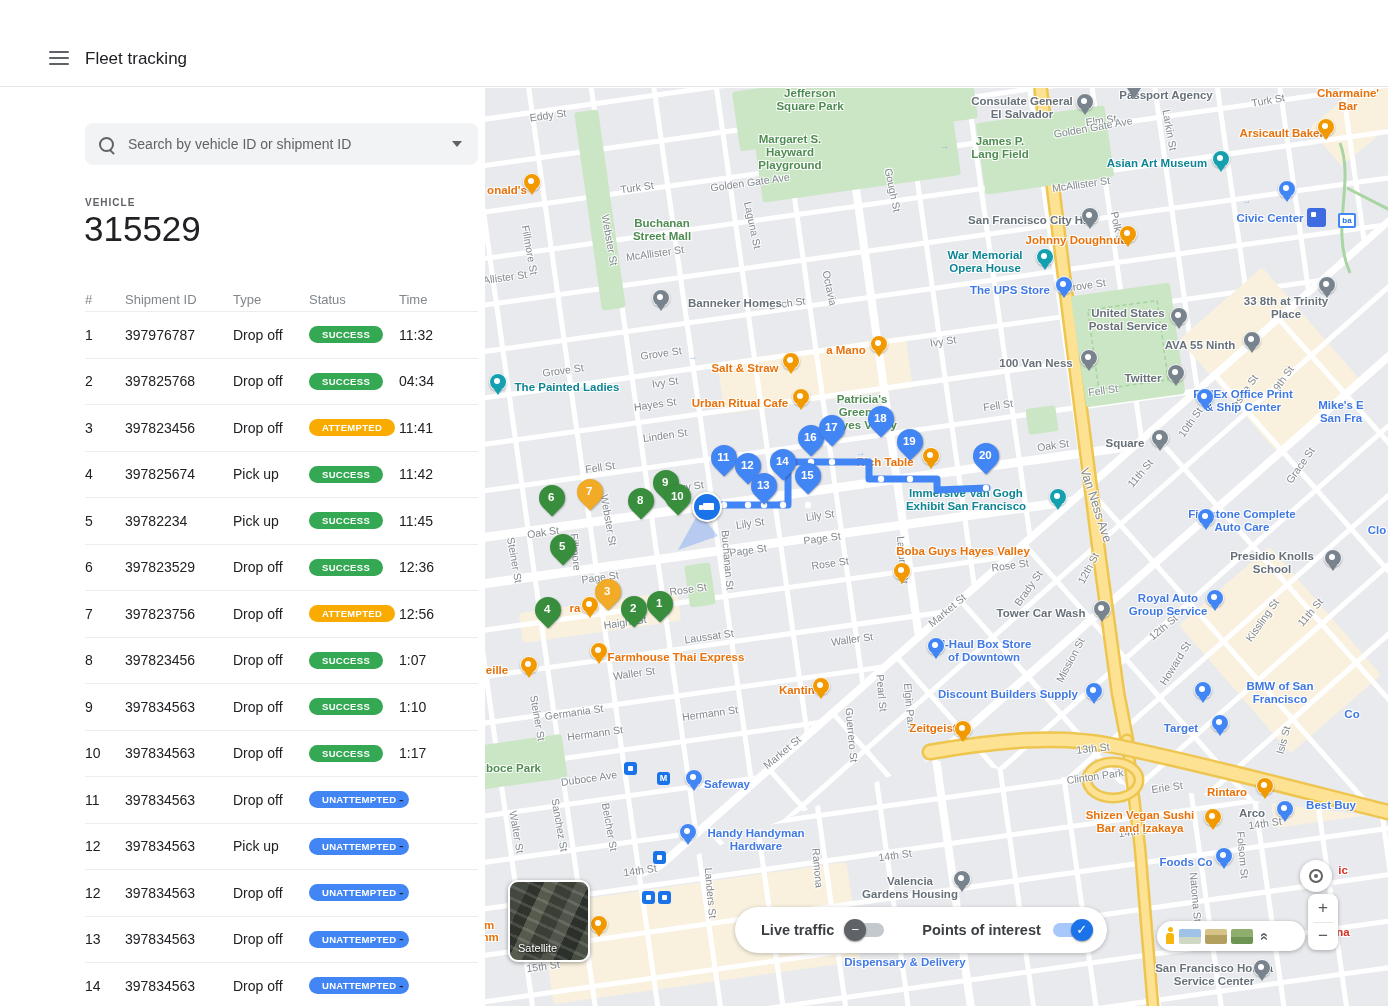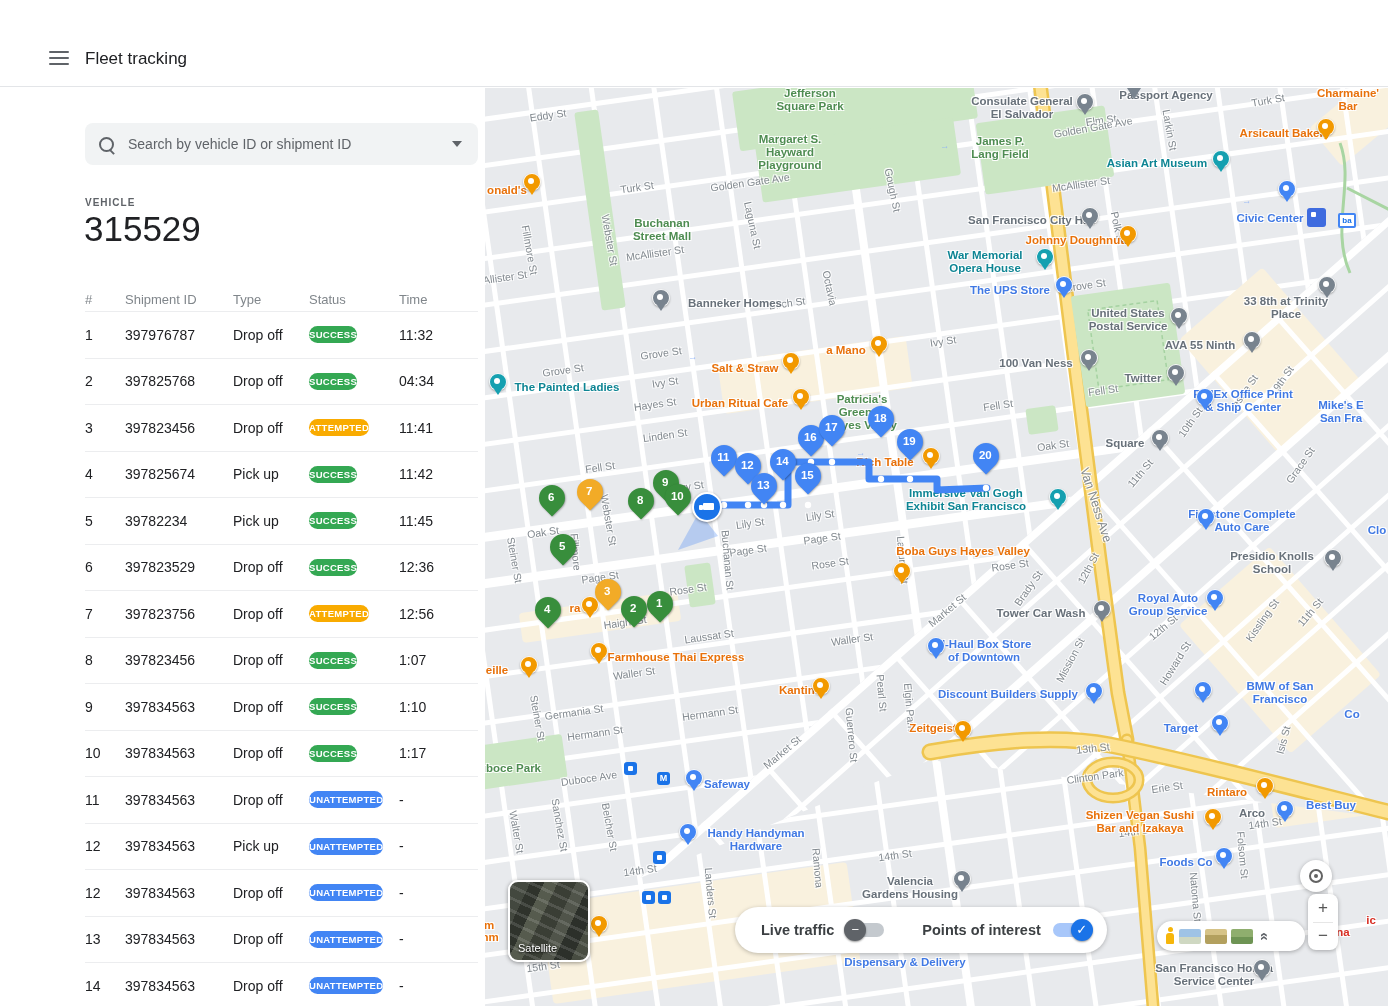--- a/index.html
+++ b/index.html
@@ -22,21 +22,21 @@
   .search input::placeholder{color:#5f6368;opacity:1;}
   .caret{width:0;height:0;border-left:5px solid transparent;border-right:5px solid transparent;
          border-top:6px solid #5f6368;margin-right:16px;cursor:pointer;flex:none;}
   .vlabel{position:absolute;left:85px;top:110px;font-size:10px;font-weight:bold;color:#5f6368;letter-spacing:1px;}
   .vid{position:absolute;left:84px;top:122px;font-size:35px;color:#202124;}
   .thead,.trow{display:grid;grid-template-columns:40px 108px 76px 90px 1fr;align-items:center;}
   .thead{position:absolute;left:85px;top:200px;width:393px;height:24px;color:#80868b;font-size:13px;}
   #rows{position:absolute;left:85px;top:224px;width:393px;bottom:0;overflow:hidden;}
   .trow{height:45.5px;border-top:1px solid #ecedef;font-size:14px;cursor:pointer;}
   .chip{display:inline-block;color:#fff;font-size:9.5px;font-weight:bold;letter-spacing:.3px;
-        padding:3px 0;border-radius:9px;justify-self:start;}
+        padding:3px 13px;border-radius:9px;justify-self:start;}
   
   #map{position:absolute;left:485px;top:88px;width:903px;height:918px;overflow:hidden;background:#e8eaed;}
   .layer{position:absolute;left:0;top:0;width:903px;height:918px;}
   .route-layer{pointer-events:none;z-index:4;}
   .slabel{position:absolute;font-size:10.5px;color:#82898f;white-space:nowrap;z-index:2;
      text-shadow:-1px -1px 0 rgba(255,255,255,.85),1px -1px 0 rgba(255,255,255,.85),
                  -1px 1px 0 rgba(255,255,255,.85),1px 1px 0 rgba(255,255,255,.85);}
   .plabel{position:absolute;font-size:11.5px;font-weight:bold;white-space:pre-line;text-align:center;z-index:3;
      line-height:13px;transform:translate(-50%,-50%);cursor:pointer;
      text-shadow:-1px -1px 0 rgba(255,255,255,.9),1px -1px 0 rgba(255,255,255,.9),
@@ -659,21 +659,21 @@
     </div>
     <div class="plabel civic" style="left: 729px; top: 887px;">San Francisco Honda
 Service Center</div>
     <div class="ppin" style="background: rgb(120, 131, 142); left: 768px; top: 871px;">
       <span class="tail" style="border-top-color: rgb(120, 131, 142);"></span>
     </div>
     <div class="plabel civic" style="left: 767px; top: 725px;">Arco</div>
     <div class="ppin" style="background: rgb(66, 133, 244); left: 791px; top: 712px;">
       <span class="tail" style="border-top-color: rgb(66, 133, 244);"></span>
     </div>
-    <div class="plabel red" style="left: 858px; top: 832px; margin-left: 28px;">ic</div>
+    <div class="plabel red" style="left: 858px; top: 782px;">ic</div>
     <div class="plabel red" style="left: 858px; top: 844px; text-align: center;">na</div>
     <div class="plabel park" style="left: 325px; top: 12px;">Jefferson
 Square Park</div>
     <div class="plabel park" style="left: 305px; top: 64px;">Margaret S.
 Hayward
 Playground</div>
     <div class="plabel park" style="left: 515px; top: 60px;">James P.
 Lang Field</div>
     <div class="plabel park" style="left: 177px; top: 142px;">Buchanan
 Street Mall</div>

